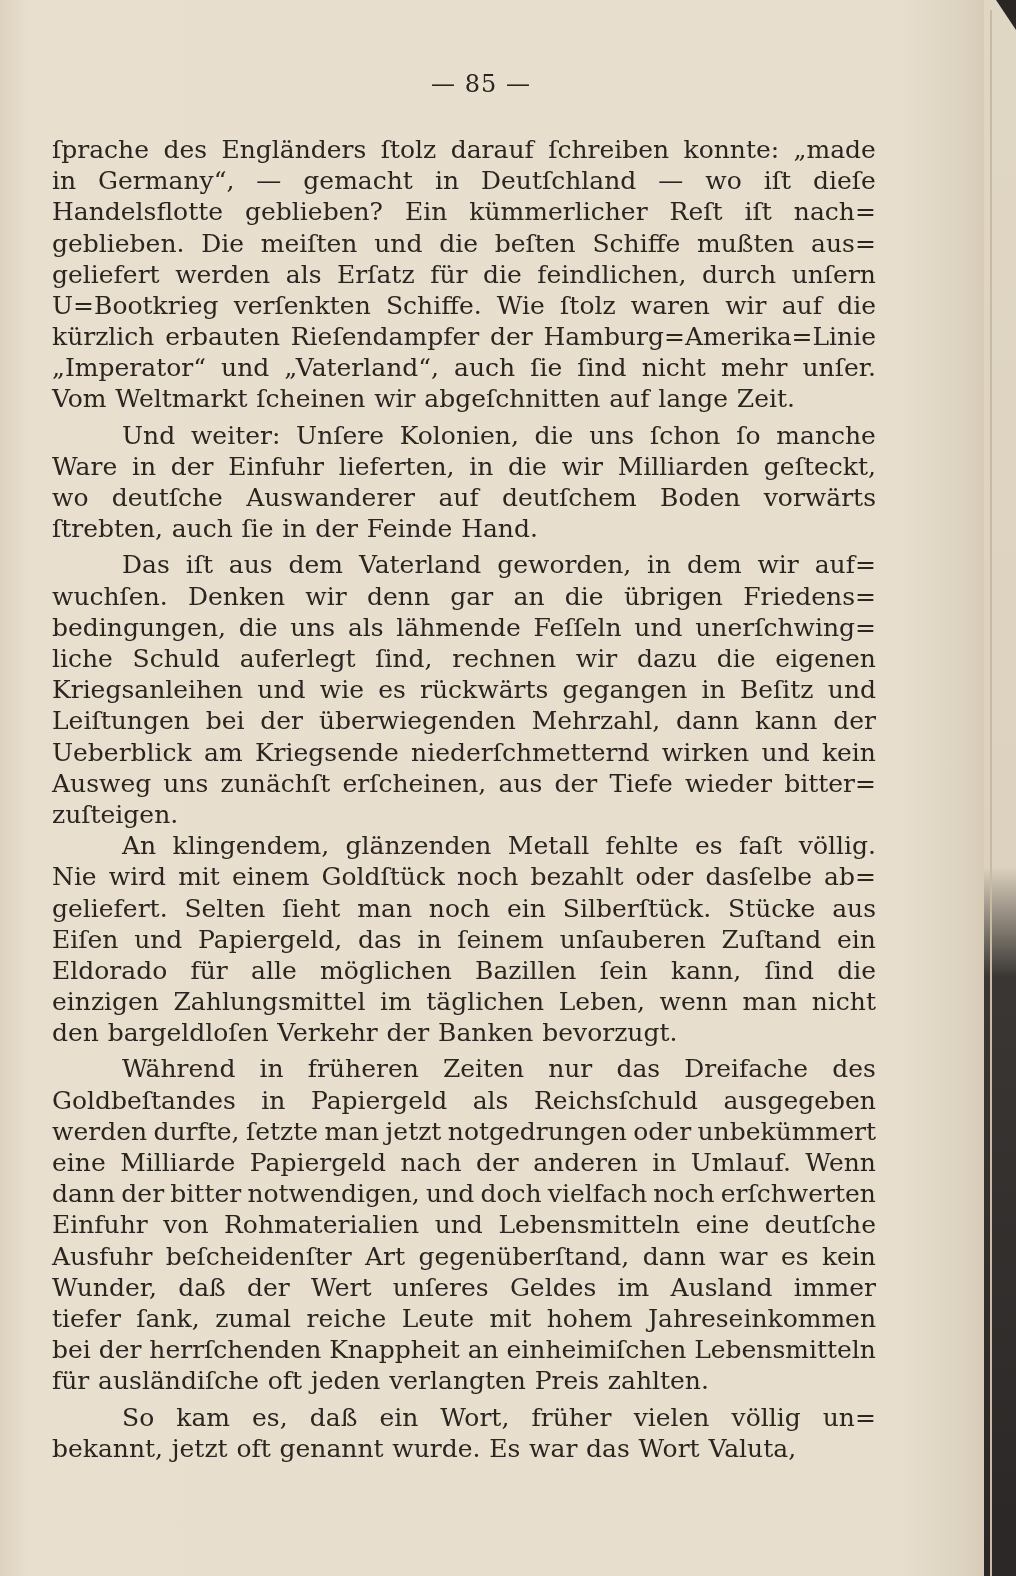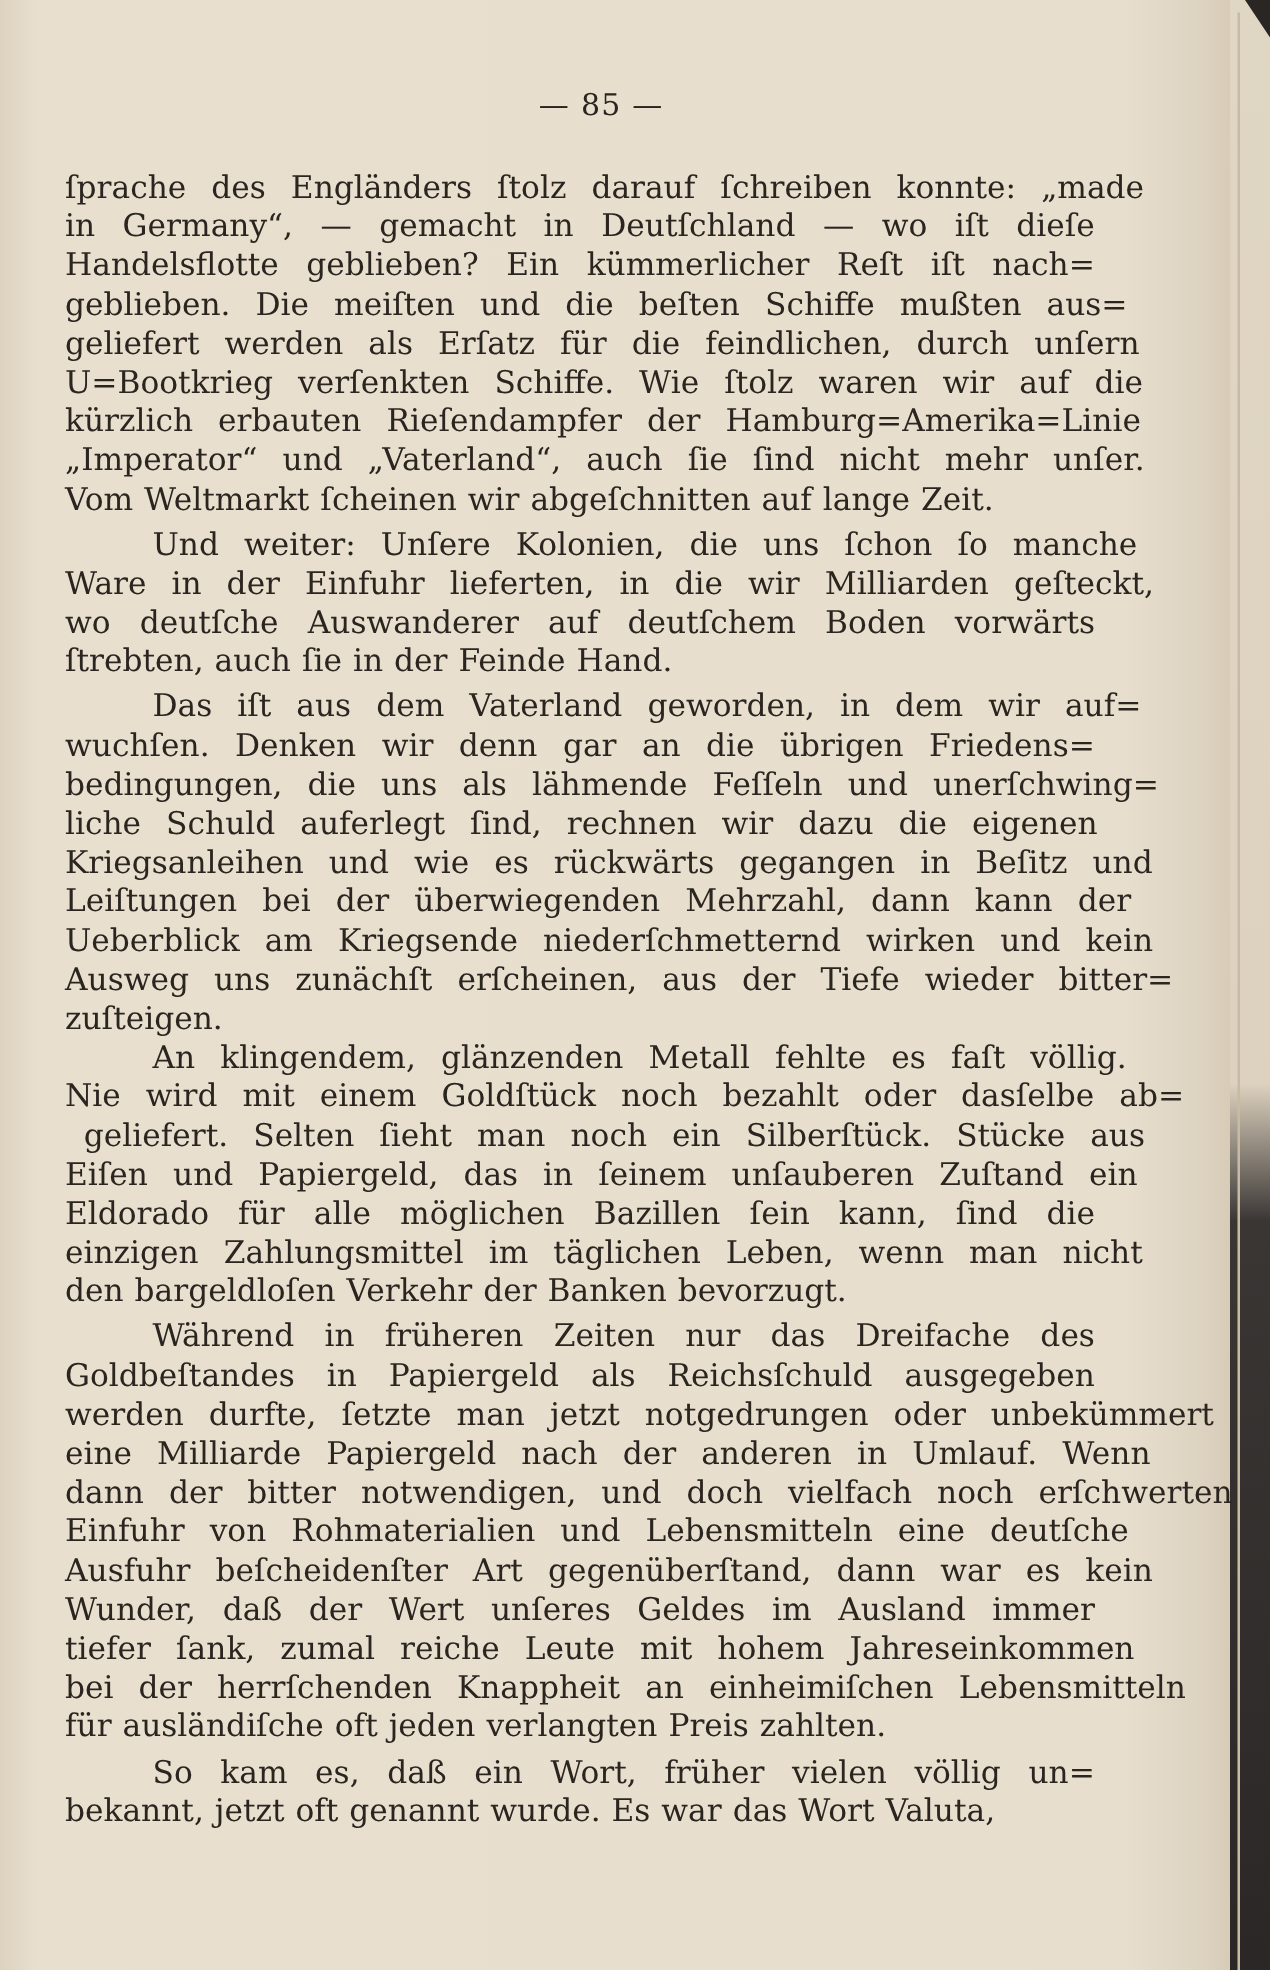--- a/index.html
+++ b/index.html
@@ -29,21 +29,21 @@
   }
   .page-number {
     position: absolute; top: 70px; left: 16px; width: 930px; text-align: center;
     font-size: 24px; letter-spacing: 1px;
   }
   .text {
     position: absolute; left: 52px; top: 134px; width: 824px;
     font-size: 25px; line-height: 31.2px;
   }
   .para-gap { height: 5px; }
-  .ln { display: flex; justify-content: space-between; gap: 20px; }
+  .ln { display: flex; justify-content: space-between; }
   .ln.last { justify-content: flex-start; gap: 0.35em; }
 </style>
 </head>
 <body>
 
 <div class="page"></div>
 <div class="page-edge"></div>
 <div class="edge-line"></div>
 <div class="corner"></div>
 
@@ -126,21 +126,21 @@
         <span>„Imperator“</span>
         <span>und</span>
         <span>„Vaterland“,</span>
         <span>auch</span>
         <span>ſie</span>
         <span>ſind</span>
         <span>nicht</span>
         <span>mehr</span>
         <span>unſer.</span>
       </div>
-      <div class="ln last" style="height: 31.2px;">
+      <div class="ln last" style="height: 31.2px; align-items: flex-end;">
         <span>Vom</span>
         <span>Weltmarkt</span>
         <span>ſcheinen</span>
         <span>wir</span>
         <span>abgeſchnitten</span>
         <span>auf</span>
         <span>lange</span>
         <span>Zeit.</span>
       </div>
     </div>
@@ -296,21 +296,21 @@
         <span>wird</span>
         <span>mit</span>
         <span>einem</span>
         <span>Goldſtück</span>
         <span>noch</span>
         <span>bezahlt</span>
         <span>oder</span>
         <span>dasſelbe</span>
         <span>ab=</span>
       </div>
-      <div class="ln" style="height: 31.2px; margin-left: 15px;">
+      <div class="ln" style="height: 31.2px;">
         <span>geliefert.</span>
         <span>Selten</span>
         <span>ſieht</span>
         <span>man</span>
         <span>noch</span>
         <span>ein</span>
         <span>Silberſtück.</span>
         <span>Stücke</span>
         <span>aus</span>
       </div>

